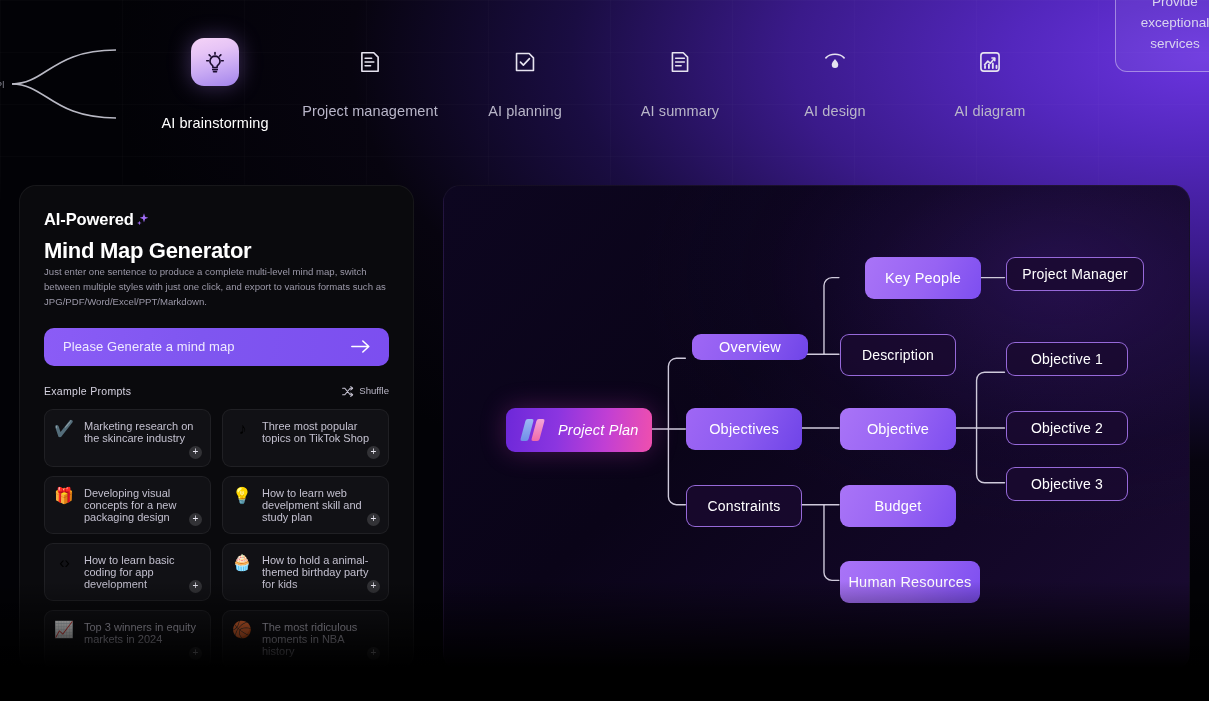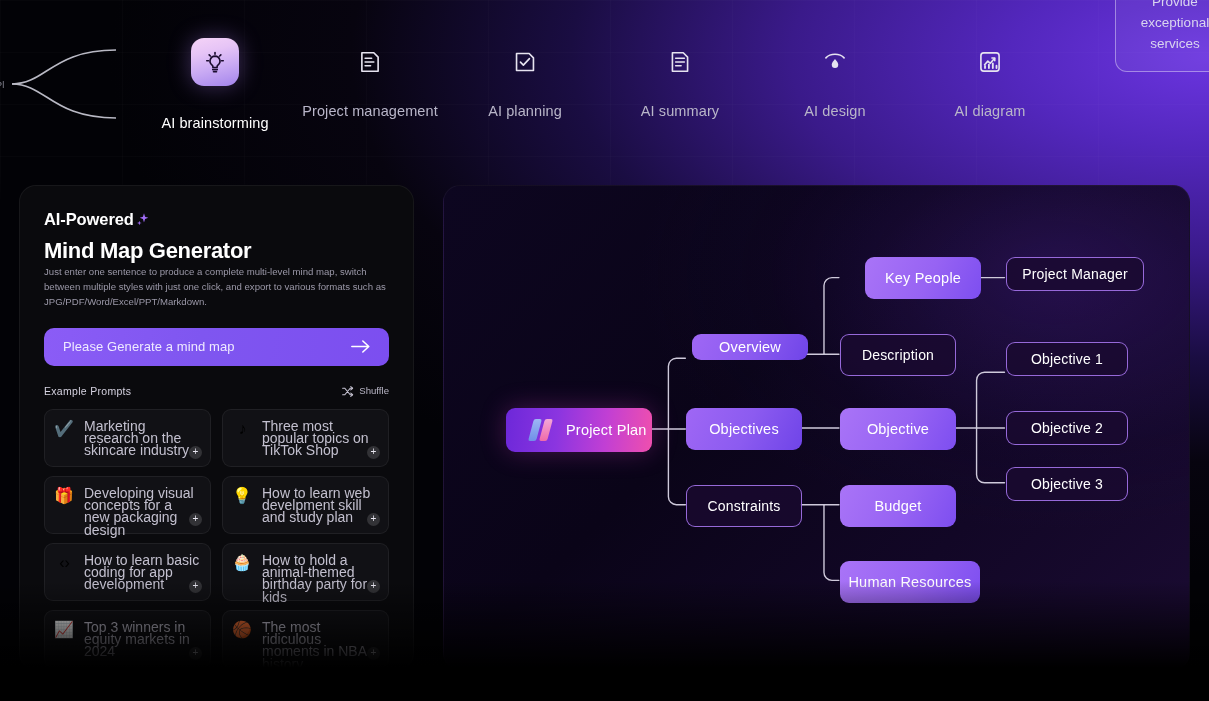--- a/index.html
+++ b/index.html
@@ -86,21 +86,21 @@
   .prompts-title { font-size:10.5px; color:#d5d2e0; letter-spacing:.3px; }
   .shuffle { display:flex; align-items:flex-start; gap:5px; cursor:pointer; }
   .shuffle-label { font-size:9.6px; color:#b9b6c6; }
   .prompt-grid { margin-top:11px; display:grid; grid-template-columns:1fr 1fr; gap:9px 11px; }
   .prompt-card {
     position:relative; height:58px; border-radius:9px;
     background:#111115; border:1px solid rgba(255,255,255,.065);
     padding:9px 10px 0 9px; display:flex; gap:9px; cursor:pointer;
   }
   .prompt-emoji { width:21px; height:21px; flex:0 0 21px; display:flex; align-items:center; justify-content:center; font-size:16px; line-height:1; }
-  .prompt-text { font-size:14px; line-height:12.4px; color:#c3c0cf; padding-top:1px; }
+  .prompt-text { font-size:11px; line-height:12.4px; color:#c3c0cf; padding-top:1px; }
   .plus-btn {
     position:absolute; right:8px; bottom:7px; width:13px; height:13px; border-radius:50%;
     background:rgba(255,255,255,.14); color:#e8e6f0; font-size:10px; line-height:12px;
     text-align:center; cursor:pointer;
   }
 
   
   .map-panel {
     position:absolute; left:443px; top:185px; width:747px; height:485px;
     border-radius:17px; overflow:hidden;
@@ -111,21 +111,21 @@
   }
   .map-inner { position:absolute; inset:0; }
   svg.links { position:absolute; inset:0; width:100%; height:100%; }
   .node {
     position:absolute; border-radius:9px; display:flex; align-items:center; justify-content:center;
     font-size:14.5px; color:#fff; letter-spacing:.2px; white-space:nowrap; cursor:pointer;
   }
   .n-root {
     background:linear-gradient(95deg,#6d28d9 0%,#8b35e0 35%,#c13fd4 68%,#ef4fae 100%);
     box-shadow:0 0 26px rgba(200,60,190,.30);
-    padding-left:24px; gap:9px; justify-content:flex-start;
+    padding-left:16px; gap:9px; justify-content:flex-start;font-style:italic;
   }
   .n-fill  { background:linear-gradient(115deg,#9f67f5 0%,#8c5bf0 52%,#6f44e8 100%); }
   .n-fill2 { background:linear-gradient(115deg,#a974f7 0%,#9763f3 55%,#7d4ef0 100%); }
   .n-outline {
     background:rgba(26,10,48,.82); border:1px solid rgba(173,122,248,.85);
   }
   .root-logo { width:27px; height:22px; flex:0 0 27px; position:relative; }
   .root-logo i { position:absolute; top:0; width:8px; height:22px; border-radius:2px; transform:skewX(-15deg); display:block; }
   .root-logo i.b1 { left:1px;  background:linear-gradient(180deg,#9db7f5,#6f8fe8); }
   .root-logo i.b2 { left:12px; background:linear-gradient(180deg,#f3a7d8,#f06aa8); }

